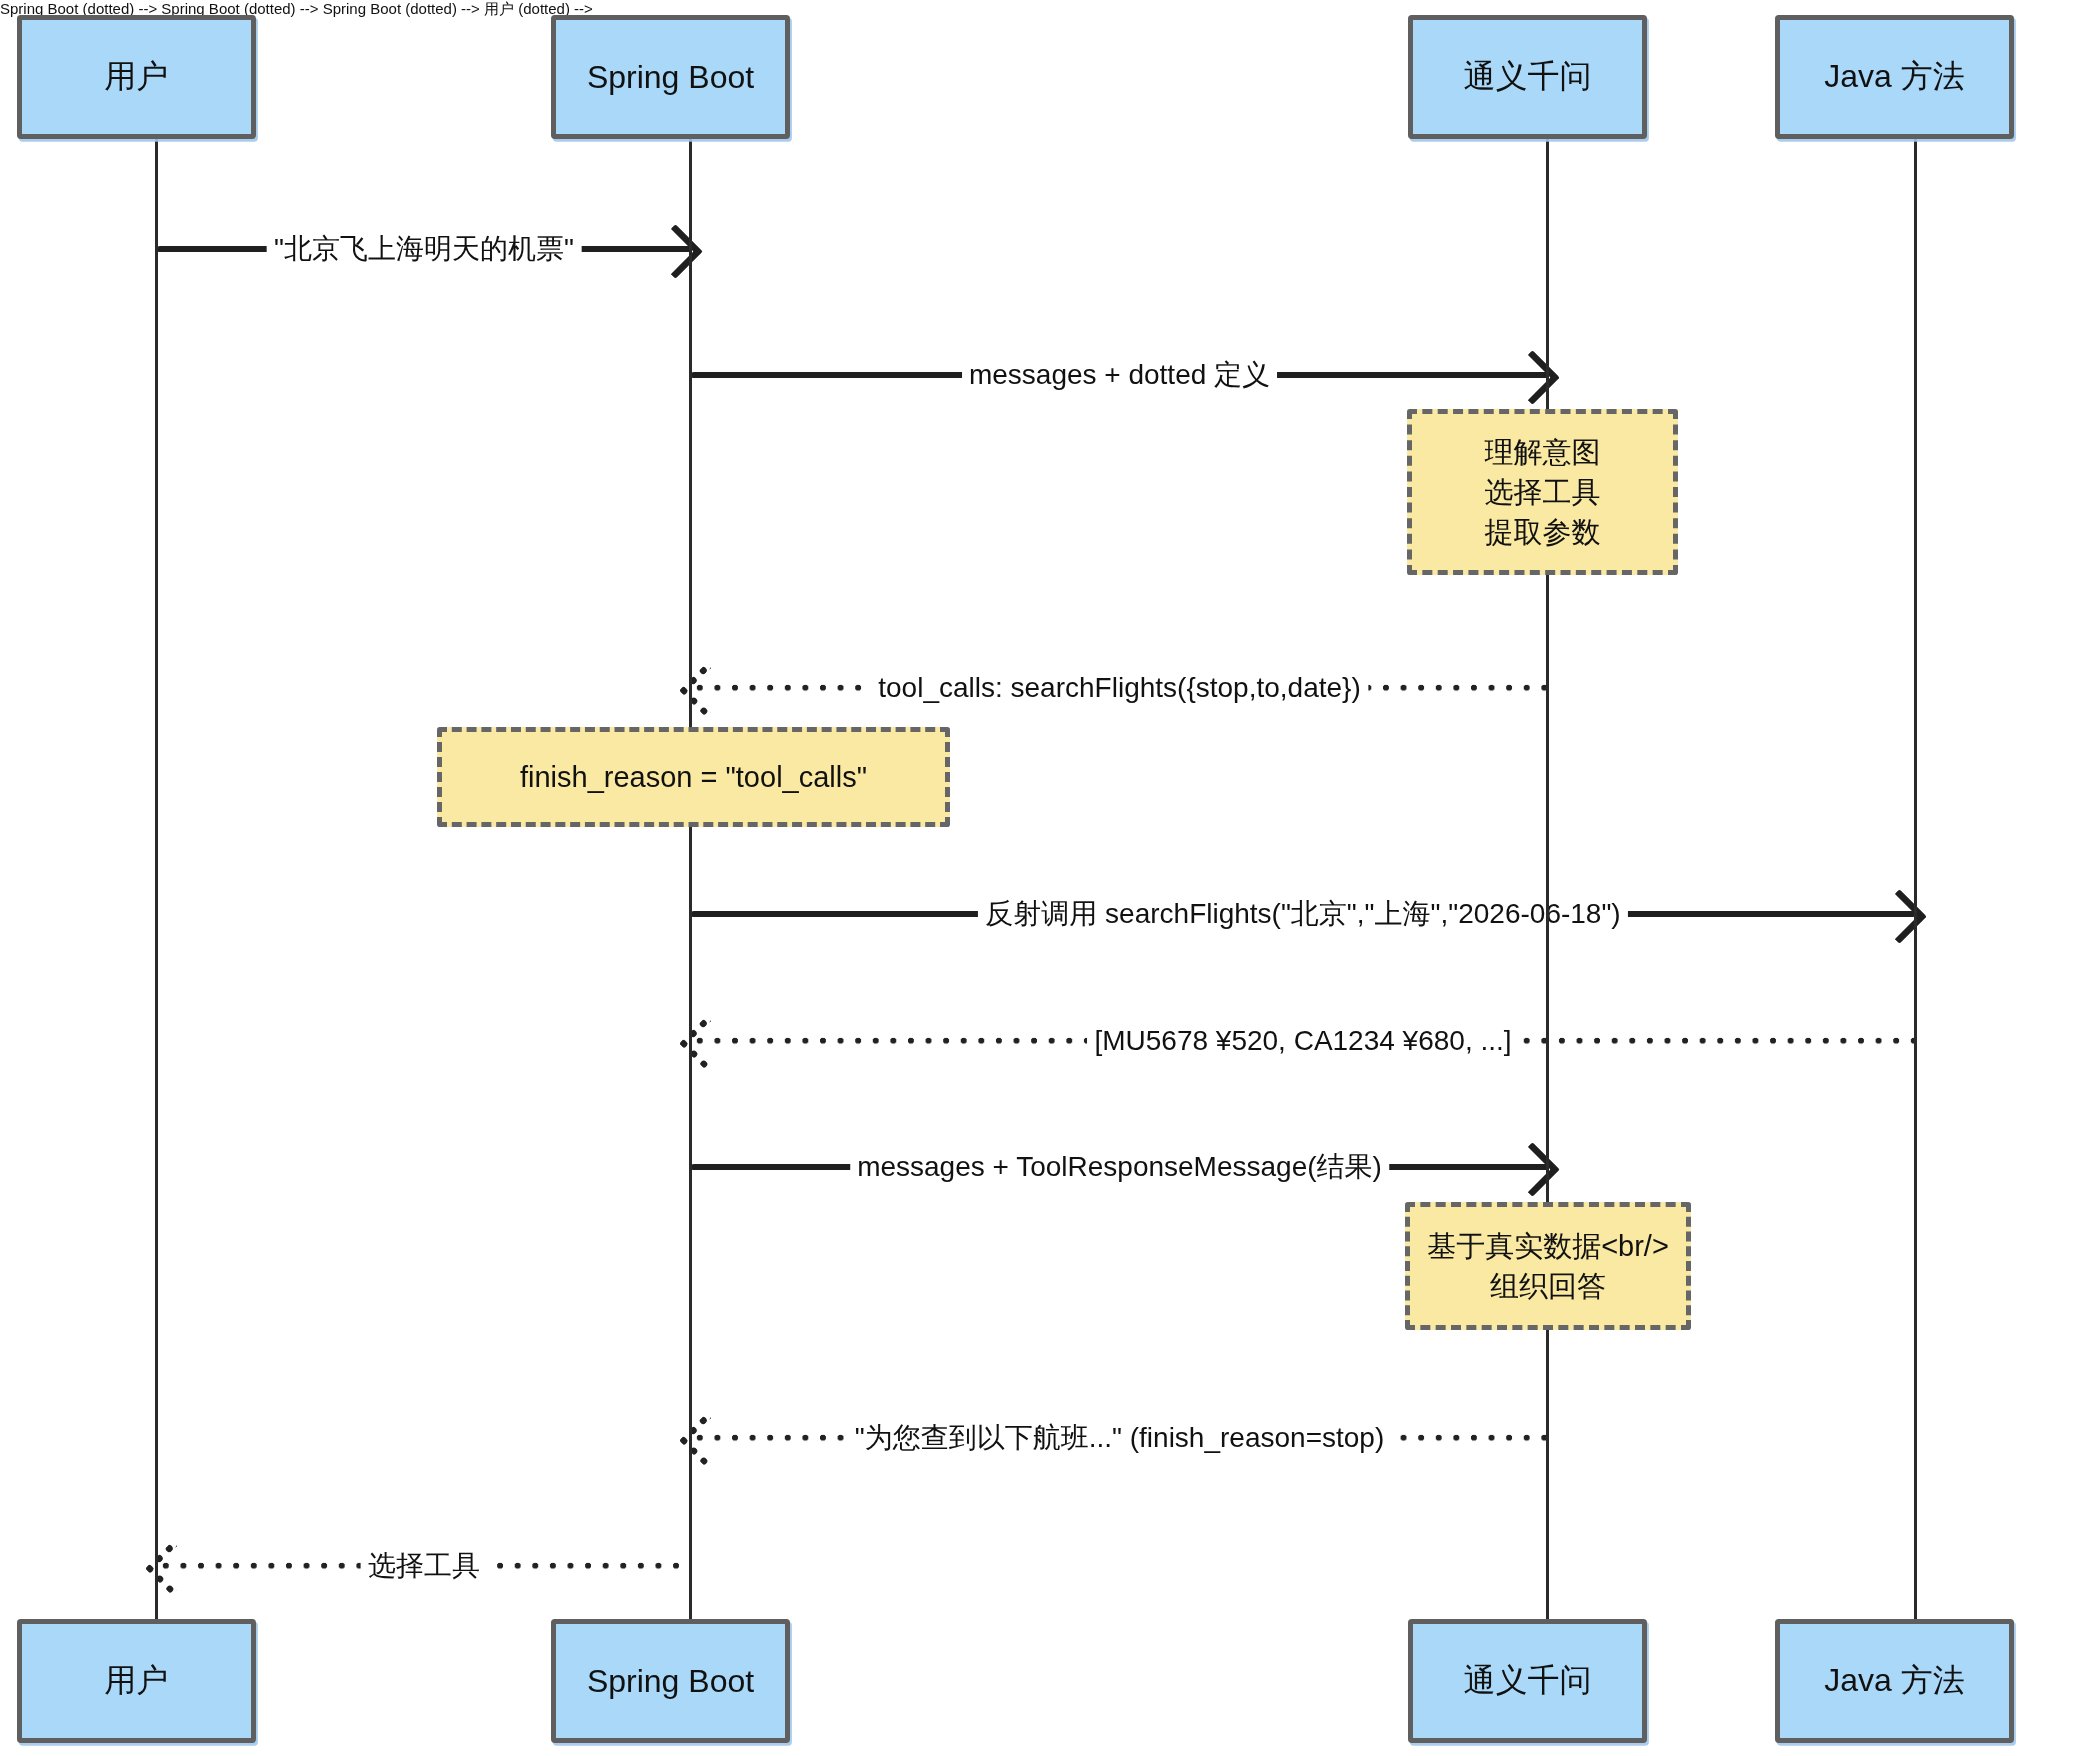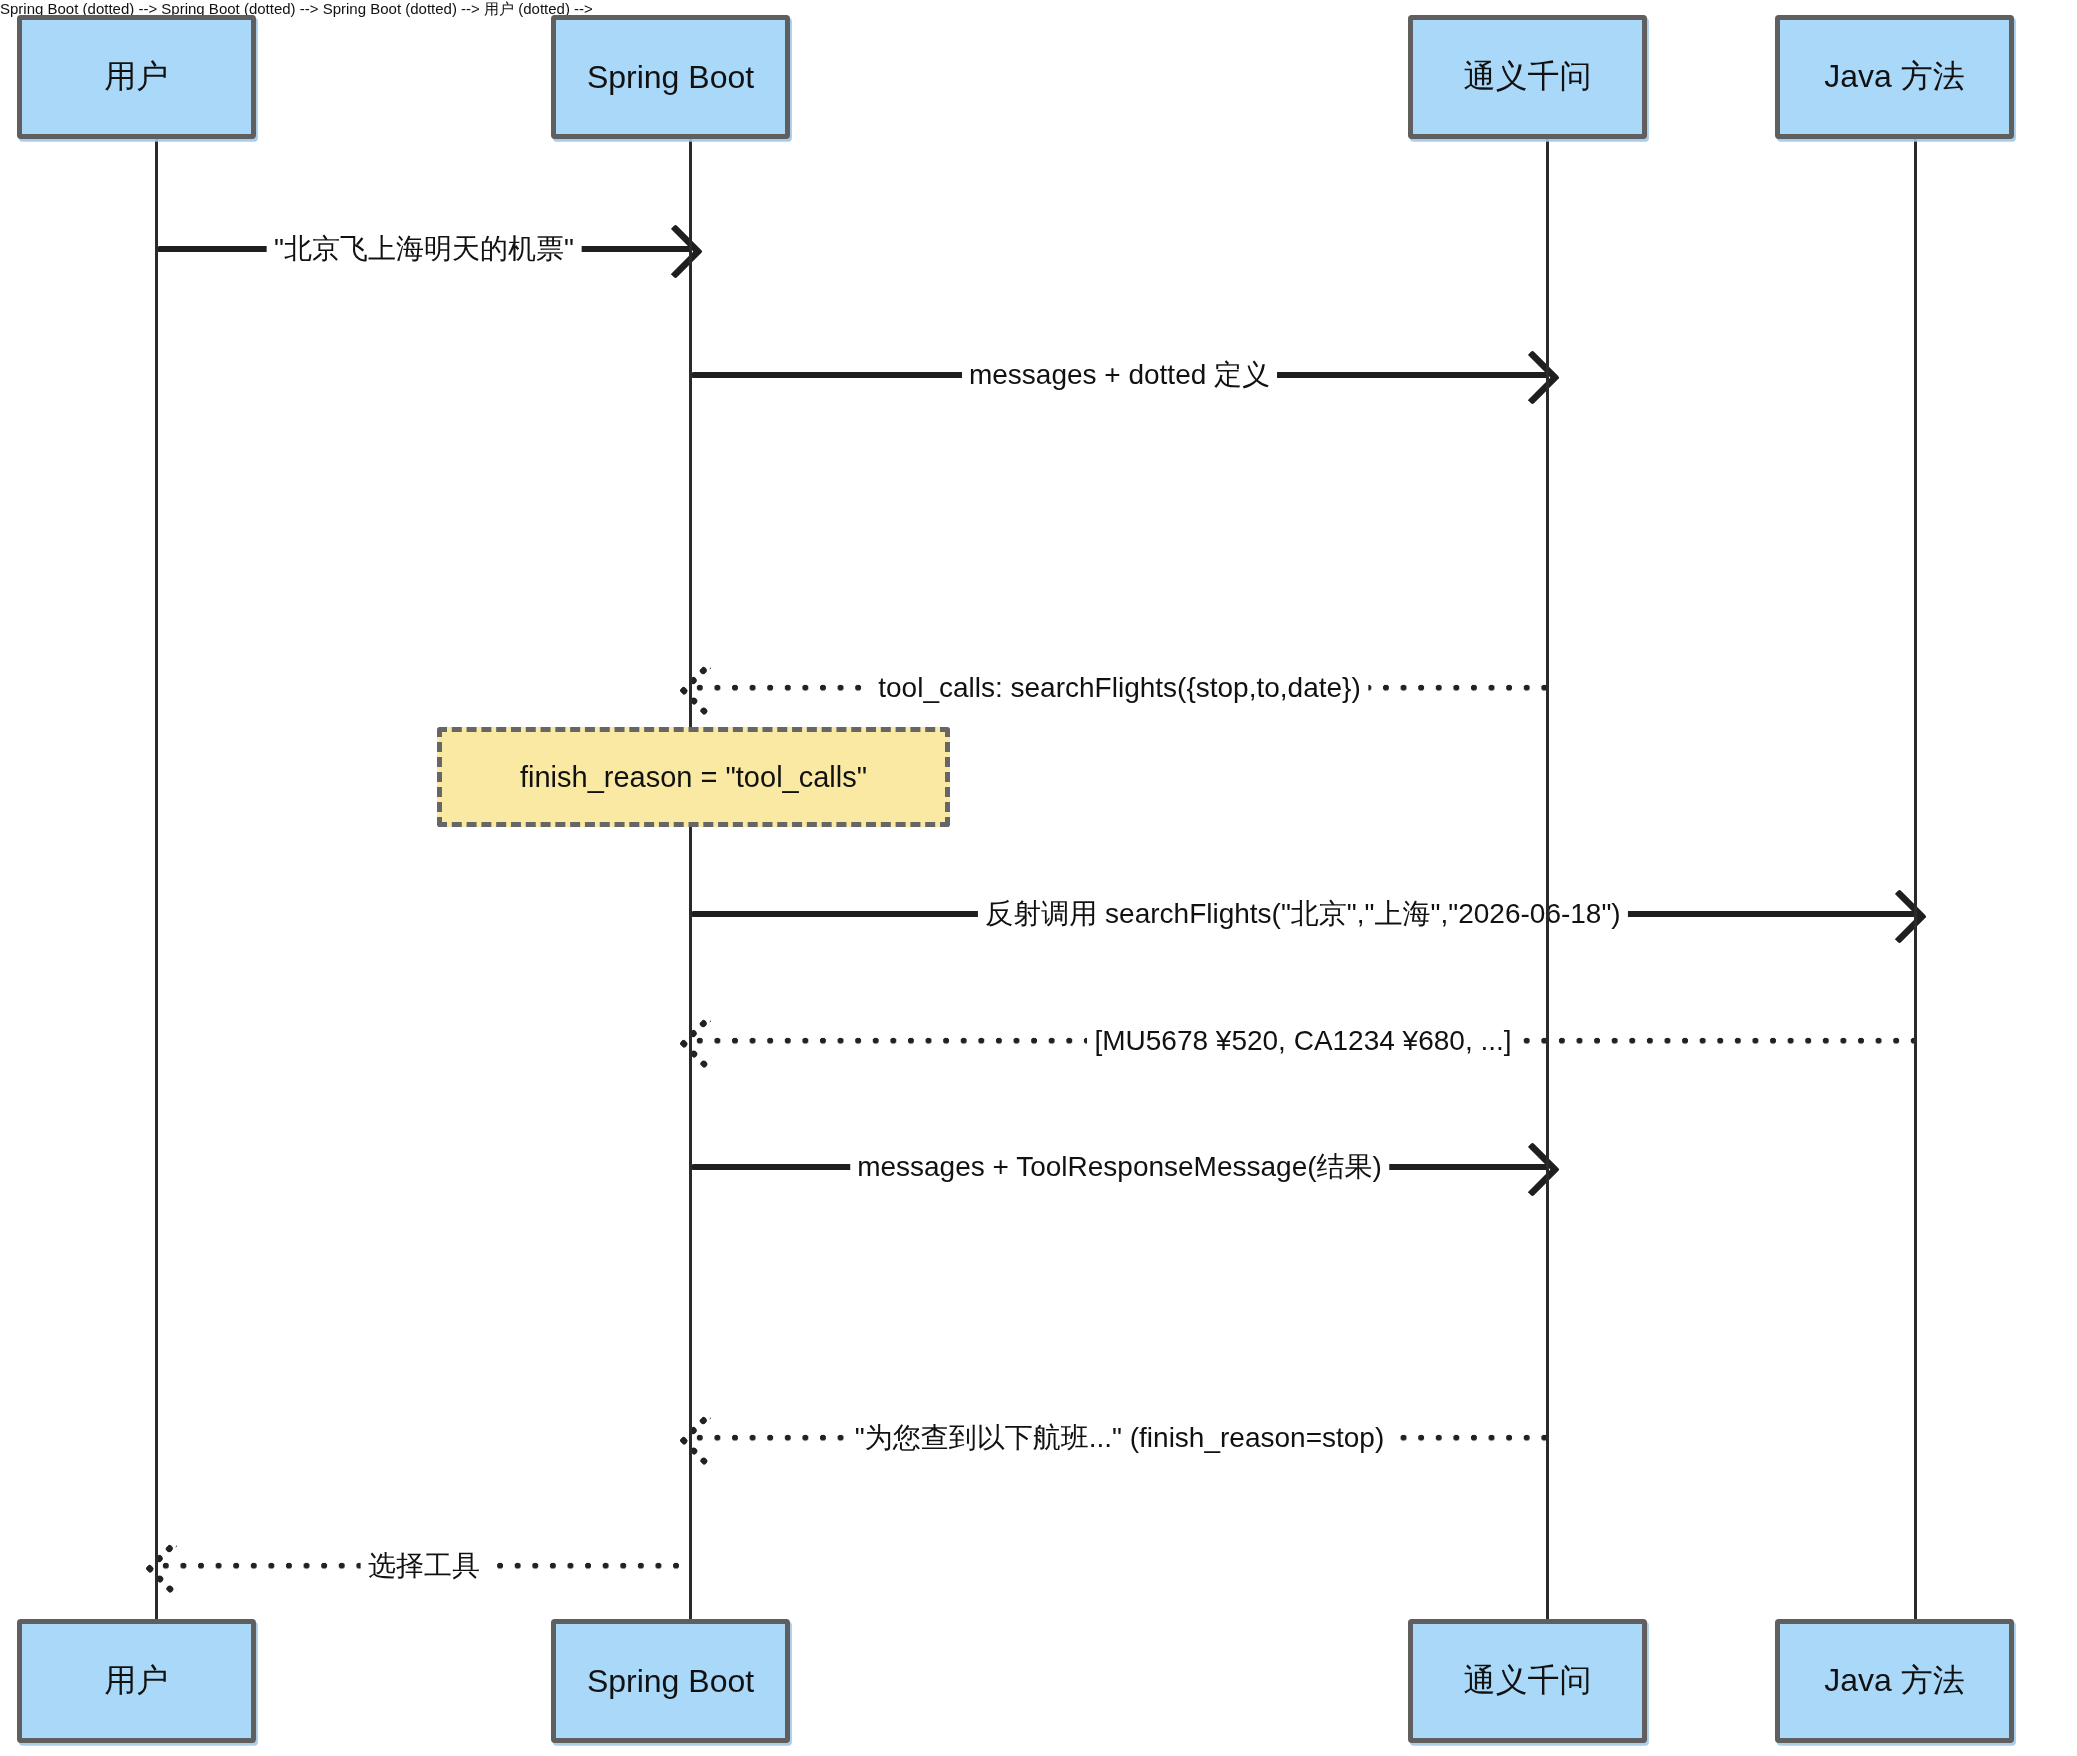--- a/index.html
+++ b/index.html
@@ -168,20 +168,25 @@
   </div>
 
   
   <div class="msg" style="left:691px; top:375px; width:857px;">
     <div class="msg-line-solid"></div>
     <span class="msg-label">messages + dotted 定义</span>
     <div class="chev chev-right"></div>
   </div>
 
   
+  <div class="note" style="left:1407px; top:409px; width:271px; height:166px;">
+    <span>理解意图</span>
+    <span>选择工具</span>
+    <span>提取参数</span>
+  </div>
 
    Spring Boot (dotted) --&gt;
   <div class="msg" style="left:691px; top:688px; width:857px;">
     <div class="msg-line-dotted"></div>
     <span class="msg-label">tool_calls: searchFlights({stop,to,date})</span>
     <div class="chev chev-left dotted"></div>
   </div>
 
   
   <div class="note" style="left:437px; top:727px; width:513px; height:100px;">
@@ -203,20 +208,24 @@
   </div>
 
   
   <div class="msg" style="left:691px; top:1167px; width:857px;">
     <div class="msg-line-solid"></div>
     <span class="msg-label">messages + ToolResponseMessage(结果)</span>
     <div class="chev chev-right"></div>
   </div>
 
   
+  <div class="note" style="left:1405px; top:1202px; width:286px; height:128px;">
+    <span>基于真实数据&lt;br/&gt;</span>
+    <span>组织回答</span>
+  </div>
 
    Spring Boot (dotted) --&gt;
   <div class="msg" style="left:691px; top:1438px; width:857px;">
     <div class="msg-line-dotted"></div>
     <span class="msg-label">"为您查到以下航班..." (finish_reason=stop)</span>
     <div class="chev chev-left dotted"></div>
   </div>
 
    用户 (dotted) --&gt;
   <div class="msg" style="left:157px; top:1566px; width:534px;">

